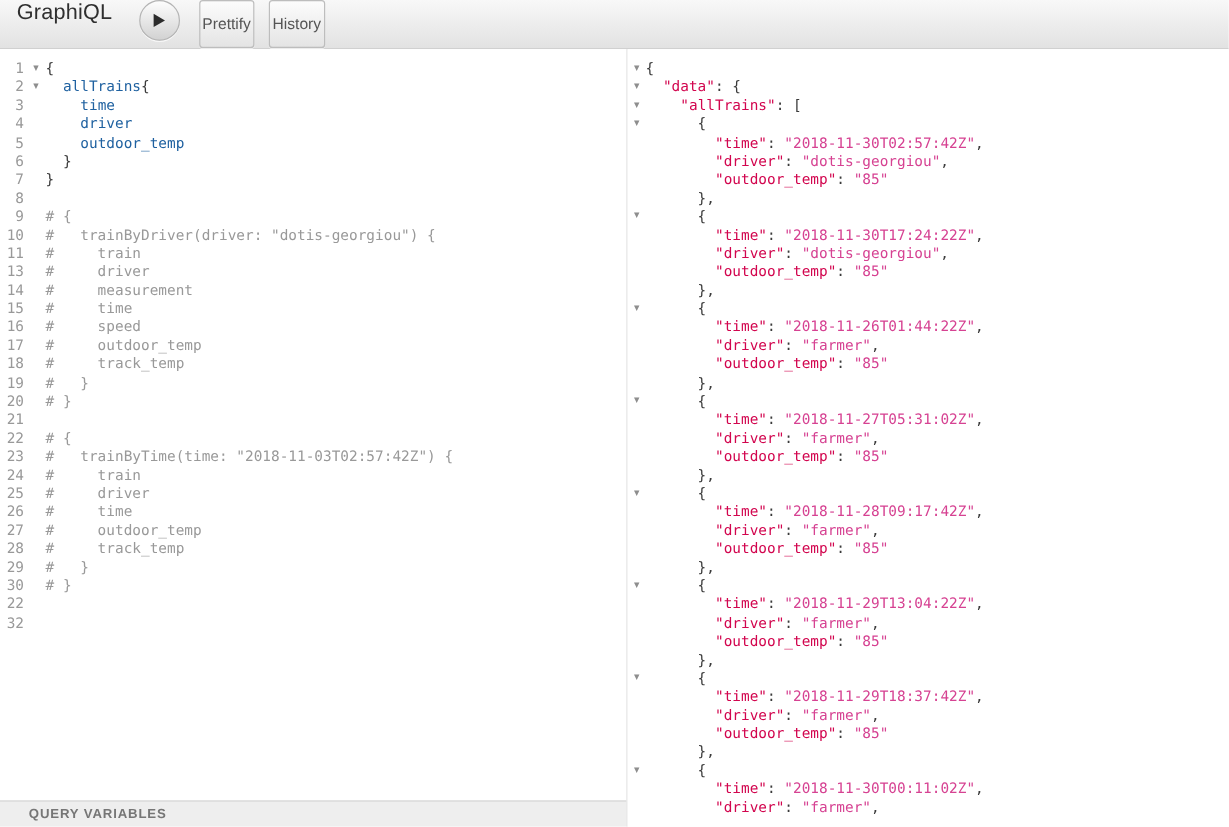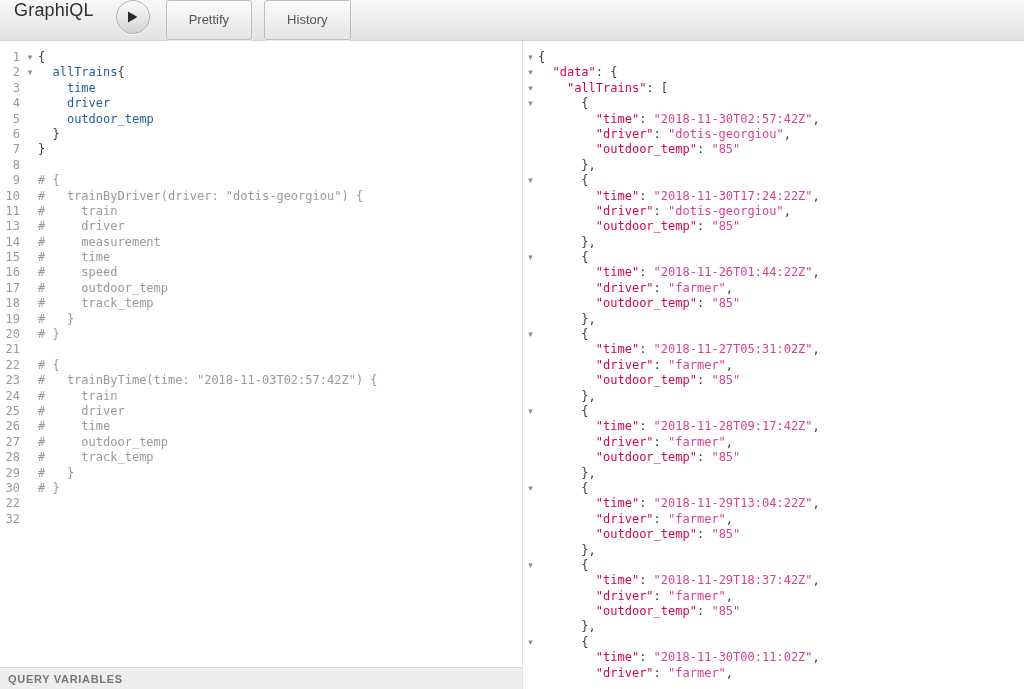--- a/index.html
+++ b/index.html
@@ -24,21 +24,21 @@
     width:34px; height:34px; border-radius:17px;
     border:1px solid #b4b4b4;
     background:linear-gradient(#fdfdfd, #d2d2d2);
     display:flex; align-items:center; justify-content:center;
     cursor:pointer; flex:0 0 34px;
     box-shadow:0 1px 0 rgba(255,255,255,0.7);
     margin-right:16px;
   }
   .toolbar-btn {
     margin-right:12px;
-    padding:4px 22px 5px;
+    padding:4px 2px 5px;
     border:1px solid #bdbdbd; border-radius:3px;
     background:linear-gradient(#fcfcfc, #e4e4e4);
     color:#555; font-size:13px; font-family:"Liberation Sans", sans-serif;
     cursor:pointer;
     box-shadow:0 1px 0 rgba(255,255,255,0.6);
   }
 
   
   .panes { flex:1; display:flex; min-height:0; }
   .left-pane { flex:0 0 522px; width:522px; display:flex; flex-direction:column; background:#fff; min-height:0; }
@@ -68,21 +68,21 @@
   .tok-comment { color:var(--c-comment, #999999); }
   .tok-key     { color:var(--c-key, #D2054E); }
   .tok-str     { color:var(--c-str, #D64292); }
 
   
   .varbar {
     flex:0 0 22px; height:22px;
     background:#eeeeee; border-top:1px solid #d6d6d6;
     color:#767676; font-size:11px; font-weight:bold;
     letter-spacing:0.7px; text-transform:uppercase;
-    display:flex; align-items:center; padding:0 8px;
+    display:flex; align-items:center; padding:0 24px;
     cursor:row-resize;
   }
 </style>
 </head>
 <body>
 
 <div class="app">
 
   <div class="topbar">
     <div class="logo">GraphiQL</div>

